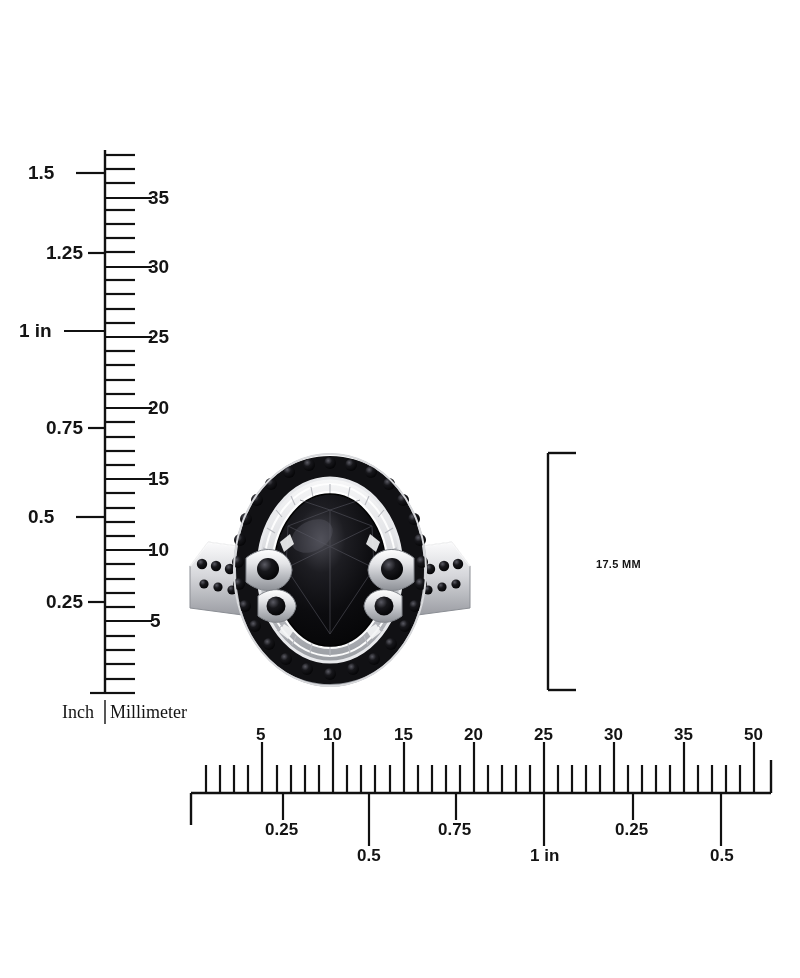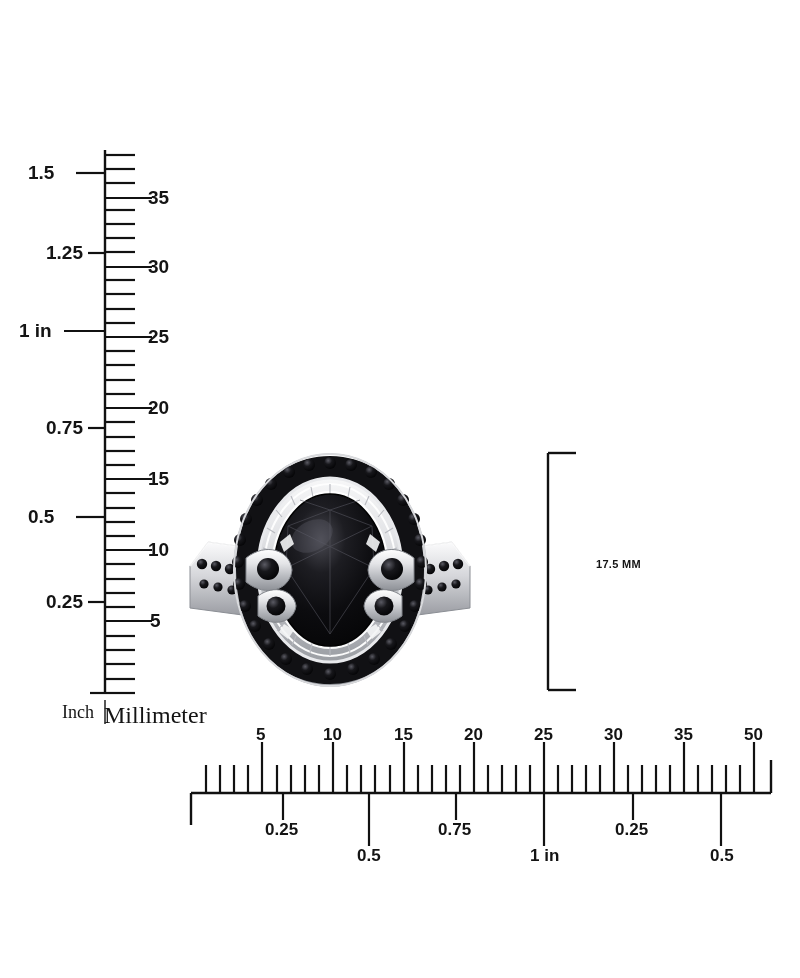--- a/index.html
+++ b/index.html
@@ -355,21 +355,21 @@
 
   <div class="lbl" style="left:148px; top:188px; font-size:19px;">35</div>
   <div class="lbl" style="left:148px; top:257px; font-size:19px;">30</div>
   <div class="lbl" style="left:148px; top:327px; font-size:19px;">25</div>
   <div class="lbl" style="left:148px; top:398px; font-size:19px;">20</div>
   <div class="lbl" style="left:148px; top:469px; font-size:19px;">15</div>
   <div class="lbl" style="left:148px; top:540px; font-size:19px;">10</div>
   <div class="lbl" style="left:150px; top:611px; font-size:19px;">5</div>
 
   <div class="lbl serif" style="left:62px;  top:703px; font-size:18px;text-align:center;">Inch</div>
-  <div class="lbl serif" style="left:104px; top:703px; font-size:24px;">Millimeter</div>
+  <div class="lbl serif" style="left:110px; top:703px; font-size:18px;">Millimeter</div>
 
   <div class="lbl" style="left:596px; top:559px; font-size:11px; letter-spacing:.3px;">17.5 MM</div>
 
   <div class="lbl" style="left:256px; top:726px; font-size:17px;">5</div>
   <div class="lbl" style="left:323px; top:726px; font-size:17px;">10</div>
   <div class="lbl" style="left:394px; top:726px; font-size:17px;">15</div>
   <div class="lbl" style="left:464px; top:726px; font-size:17px;">20</div>
   <div class="lbl" style="left:534px; top:726px; font-size:17px;">25</div>
   <div class="lbl" style="left:604px; top:726px; font-size:17px;">30</div>
   <div class="lbl" style="left:674px; top:726px; font-size:17px;">35</div>

